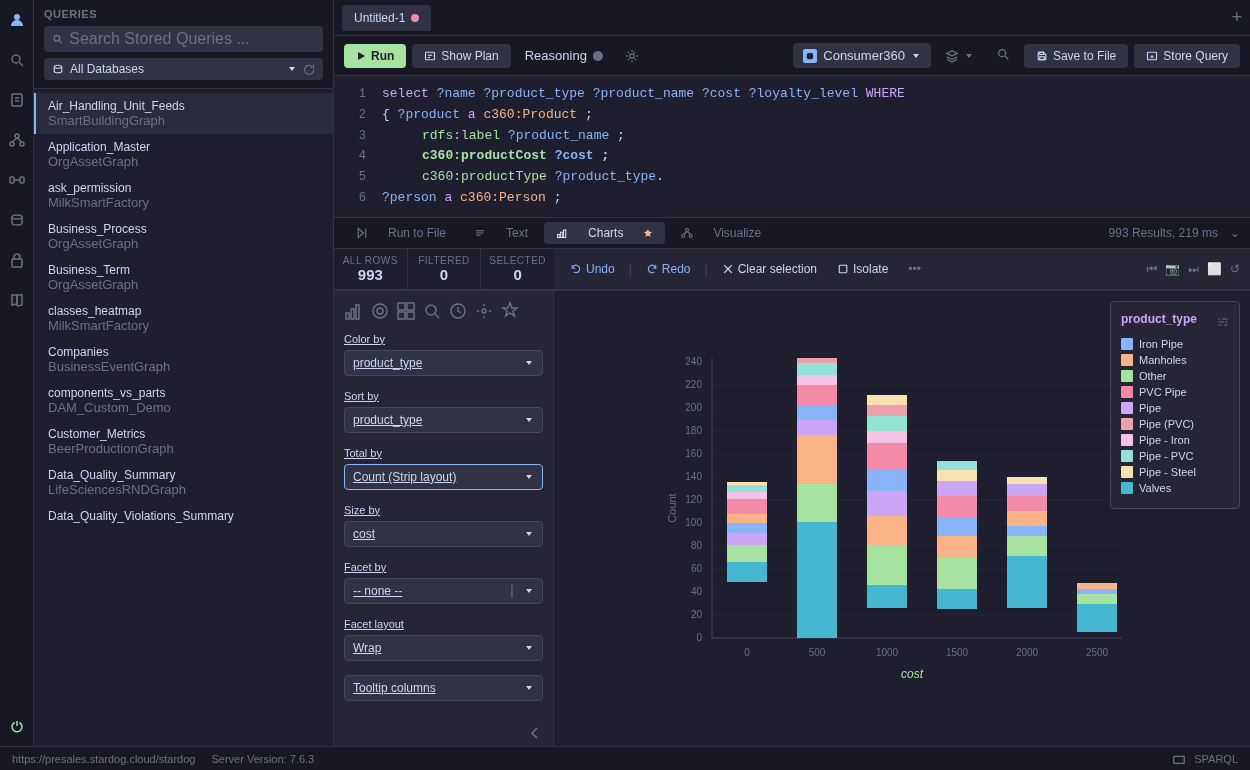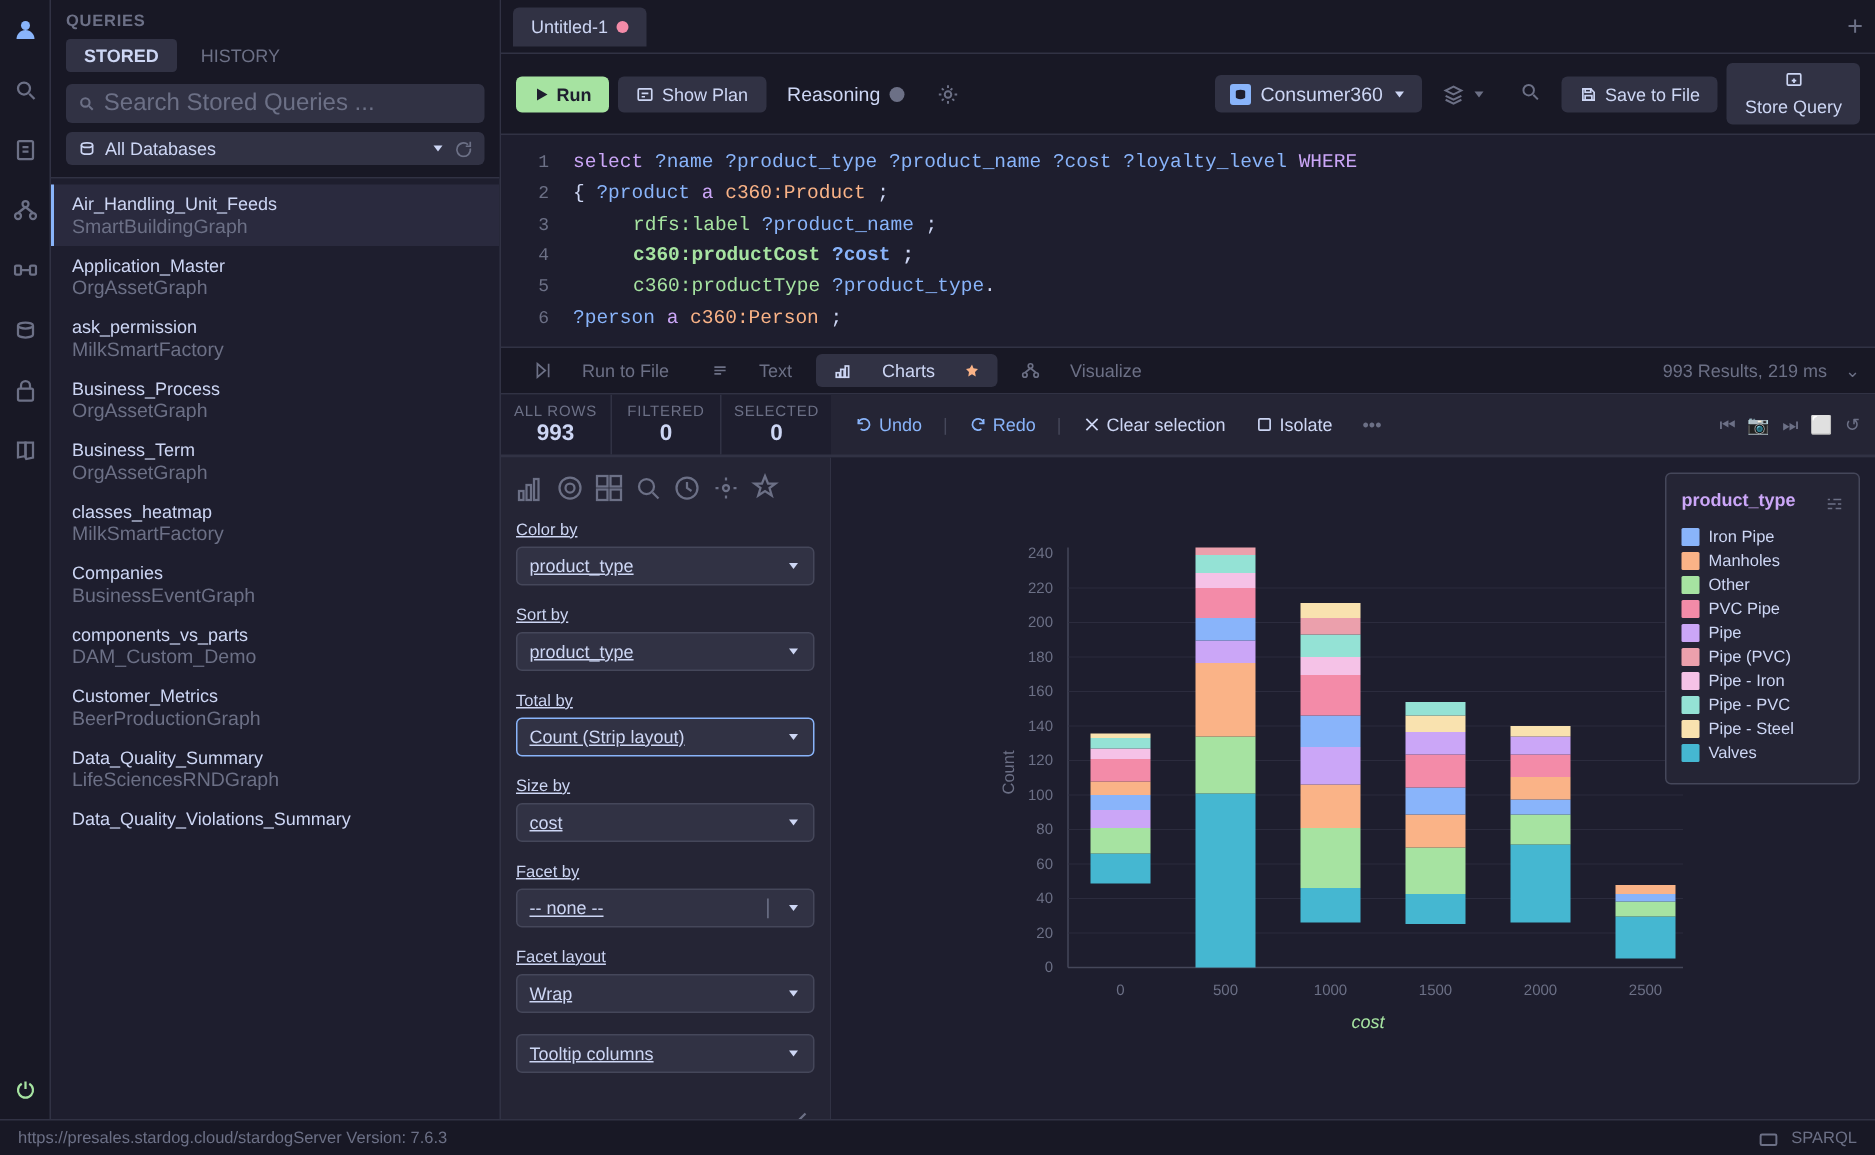--- a/index.html
+++ b/index.html
@@ -45,21 +45,21 @@
     
     .toolbar { display: flex; align-items: center; background: #181825; padding: 6px 10px; gap: 6px; border-bottom: 1px solid #313244; }
     .btn { display: flex; align-items: center; gap: 5px; padding: 5px 12px; border-radius: 4px; cursor: pointer; font-size: 12px; border: none; }
     .btn-run { background: #a6e3a1; color: #1e1e2e; font-weight: 600; }
     .btn-secondary { background: #313244; color: #cdd6f4; }
     .btn-icon { background: transparent; color: #6c7086; padding: 5px 8px; }
     .db-dropdown { display: flex; align-items: center; gap: 6px; background: #313244; border-radius: 4px; padding: 5px 10px; cursor: pointer; margin-left: auto; }
     .db-dropdown .db-icon { width: 14px; height: 14px; background: #89b4fa; border-radius: 2px; display: flex; align-items: center; justify-content: center; font-size: 9px; color: #1e1e2e; }
     .toolbar-search { background: transparent; color: #6c7086; padding: 5px 8px; cursor: pointer; }
     .save-btn { background: #313244; color: #cdd6f4; display: flex; align-items: center; gap: 5px; padding: 5px 12px; border-radius: 4px; cursor: pointer; font-size: 12px; }
-    .store-btn { background: #313244; color: #cdd6f4; display: flex; align-items: center; gap: 5px; padding: 5px 12px; border-radius: 4px; cursor: pointer; font-size: 12px; flex-direction: column; }
+    .store-btn { background: #313244; color: #cdd6f4; display: flex; align-items: center; gap: 5px; padding: 5px 12px; border-radius: 4px; cursor: pointer; font-size: 12px; }
 
     
     .code-editor { background: #1e1e2e; padding: 8px 0; font-family: 'Courier New', monospace; font-size: 13px; line-height: 1.6; border-bottom: 1px solid #313244; }
     .code-line { display: flex; align-items: baseline; padding: 0 8px; }
     .line-num { color: #6c7086; width: 24px; text-align: right; margin-right: 16px; font-size: 12px; user-select: none; }
     .code-kw { color: #cba6f7; }
     .code-var { color: #89b4fa; }
     .code-prop { color: #a6e3a1; }
     .code-cls { color: #fab387; }
 
@@ -95,21 +95,21 @@
     .more-btn { color: #6c7086; cursor: pointer; padding: 3px 6px; }
     .undo-icons { margin-left: auto; display: flex; gap: 8px; color: #6c7086; }
 
     
     .legend { background: #252535; border: 1px solid #45475a; border-radius: 4px; padding: 10px; position: absolute; right: 10px; top: 10px; min-width: 130px; }
     .legend-title { font-size: 12px; font-weight: 600; color: #cba6f7; margin-bottom: 6px; }
     .legend-item { display: flex; align-items: center; gap: 6px; margin-bottom: 4px; font-size: 11px; color: #cdd6f4; }
     .legend-color { width: 12px; height: 12px; border-radius: 1px; flex-shrink: 0; }
 
     
-    .status-bar { height: 24px; background: #181825; display: flex; align-items: center; padding: 0 12px; gap: 0; font-size: 11px; color: #6c7086; border-top: 1px solid #313244; }
+    .status-bar { height: 24px; background: #181825; display: flex; align-items: center; padding: 0 12px; gap: 16px; font-size: 11px; color: #6c7086; border-top: 1px solid #313244; }
     .status-right { margin-left: auto; display: flex; align-items: center; gap: 8px; }
 
     
     .reasoning-area { display: flex; align-items: center; gap: 6px; padding: 0 8px; }
     .toggle-dot { width: 10px; height: 10px; background: #6c7086; border-radius: 50%; }
 
     
     ::-webkit-scrollbar { width: 4px; }
     ::-webkit-scrollbar-track { background: #1e1e2e; }
     ::-webkit-scrollbar-thumb { background: #45475a; border-radius: 2px; }
@@ -181,24 +181,20 @@
         <svg width="16" height="16" viewBox="0 0 16 16" fill="none" stroke="#a6e3a1" stroke-width="1.5">
             <path d="M8 3v5"></path>
             <path d="M5.5 4.5A5 5 0 1 0 10.5 4.5"></path>
           </svg>
       </div>
     </div>
 
     <div class="sidebar">
       <div class="sidebar-header">
         <div class="sidebar-title">QUERIES</div>
-        <div class="sidebar-tabs">
-          <div class="sidebar-tab active">STORED</div>
-          <div class="sidebar-tab">HISTORY</div>
-        </div>
         <div class="search-box">
           <svg width="12" height="12" viewBox="0 0 16 16" fill="none" stroke="#6c7086" stroke-width="2">
               <circle cx="7" cy="7" r="4"></circle>
               <line x1="10.5" y1="10.5" x2="14" y2="14"></line>
             </svg>
           <input type="text" placeholder="Search Stored Queries ..." style="">
         </div>
         <div class="db-selector">
           <svg width="12" height="12" viewBox="0 0 16 16" fill="none" stroke="#cdd6f4" stroke-width="1.5">
               <ellipse cx="8" cy="5" rx="5" ry="2"></ellipse>

